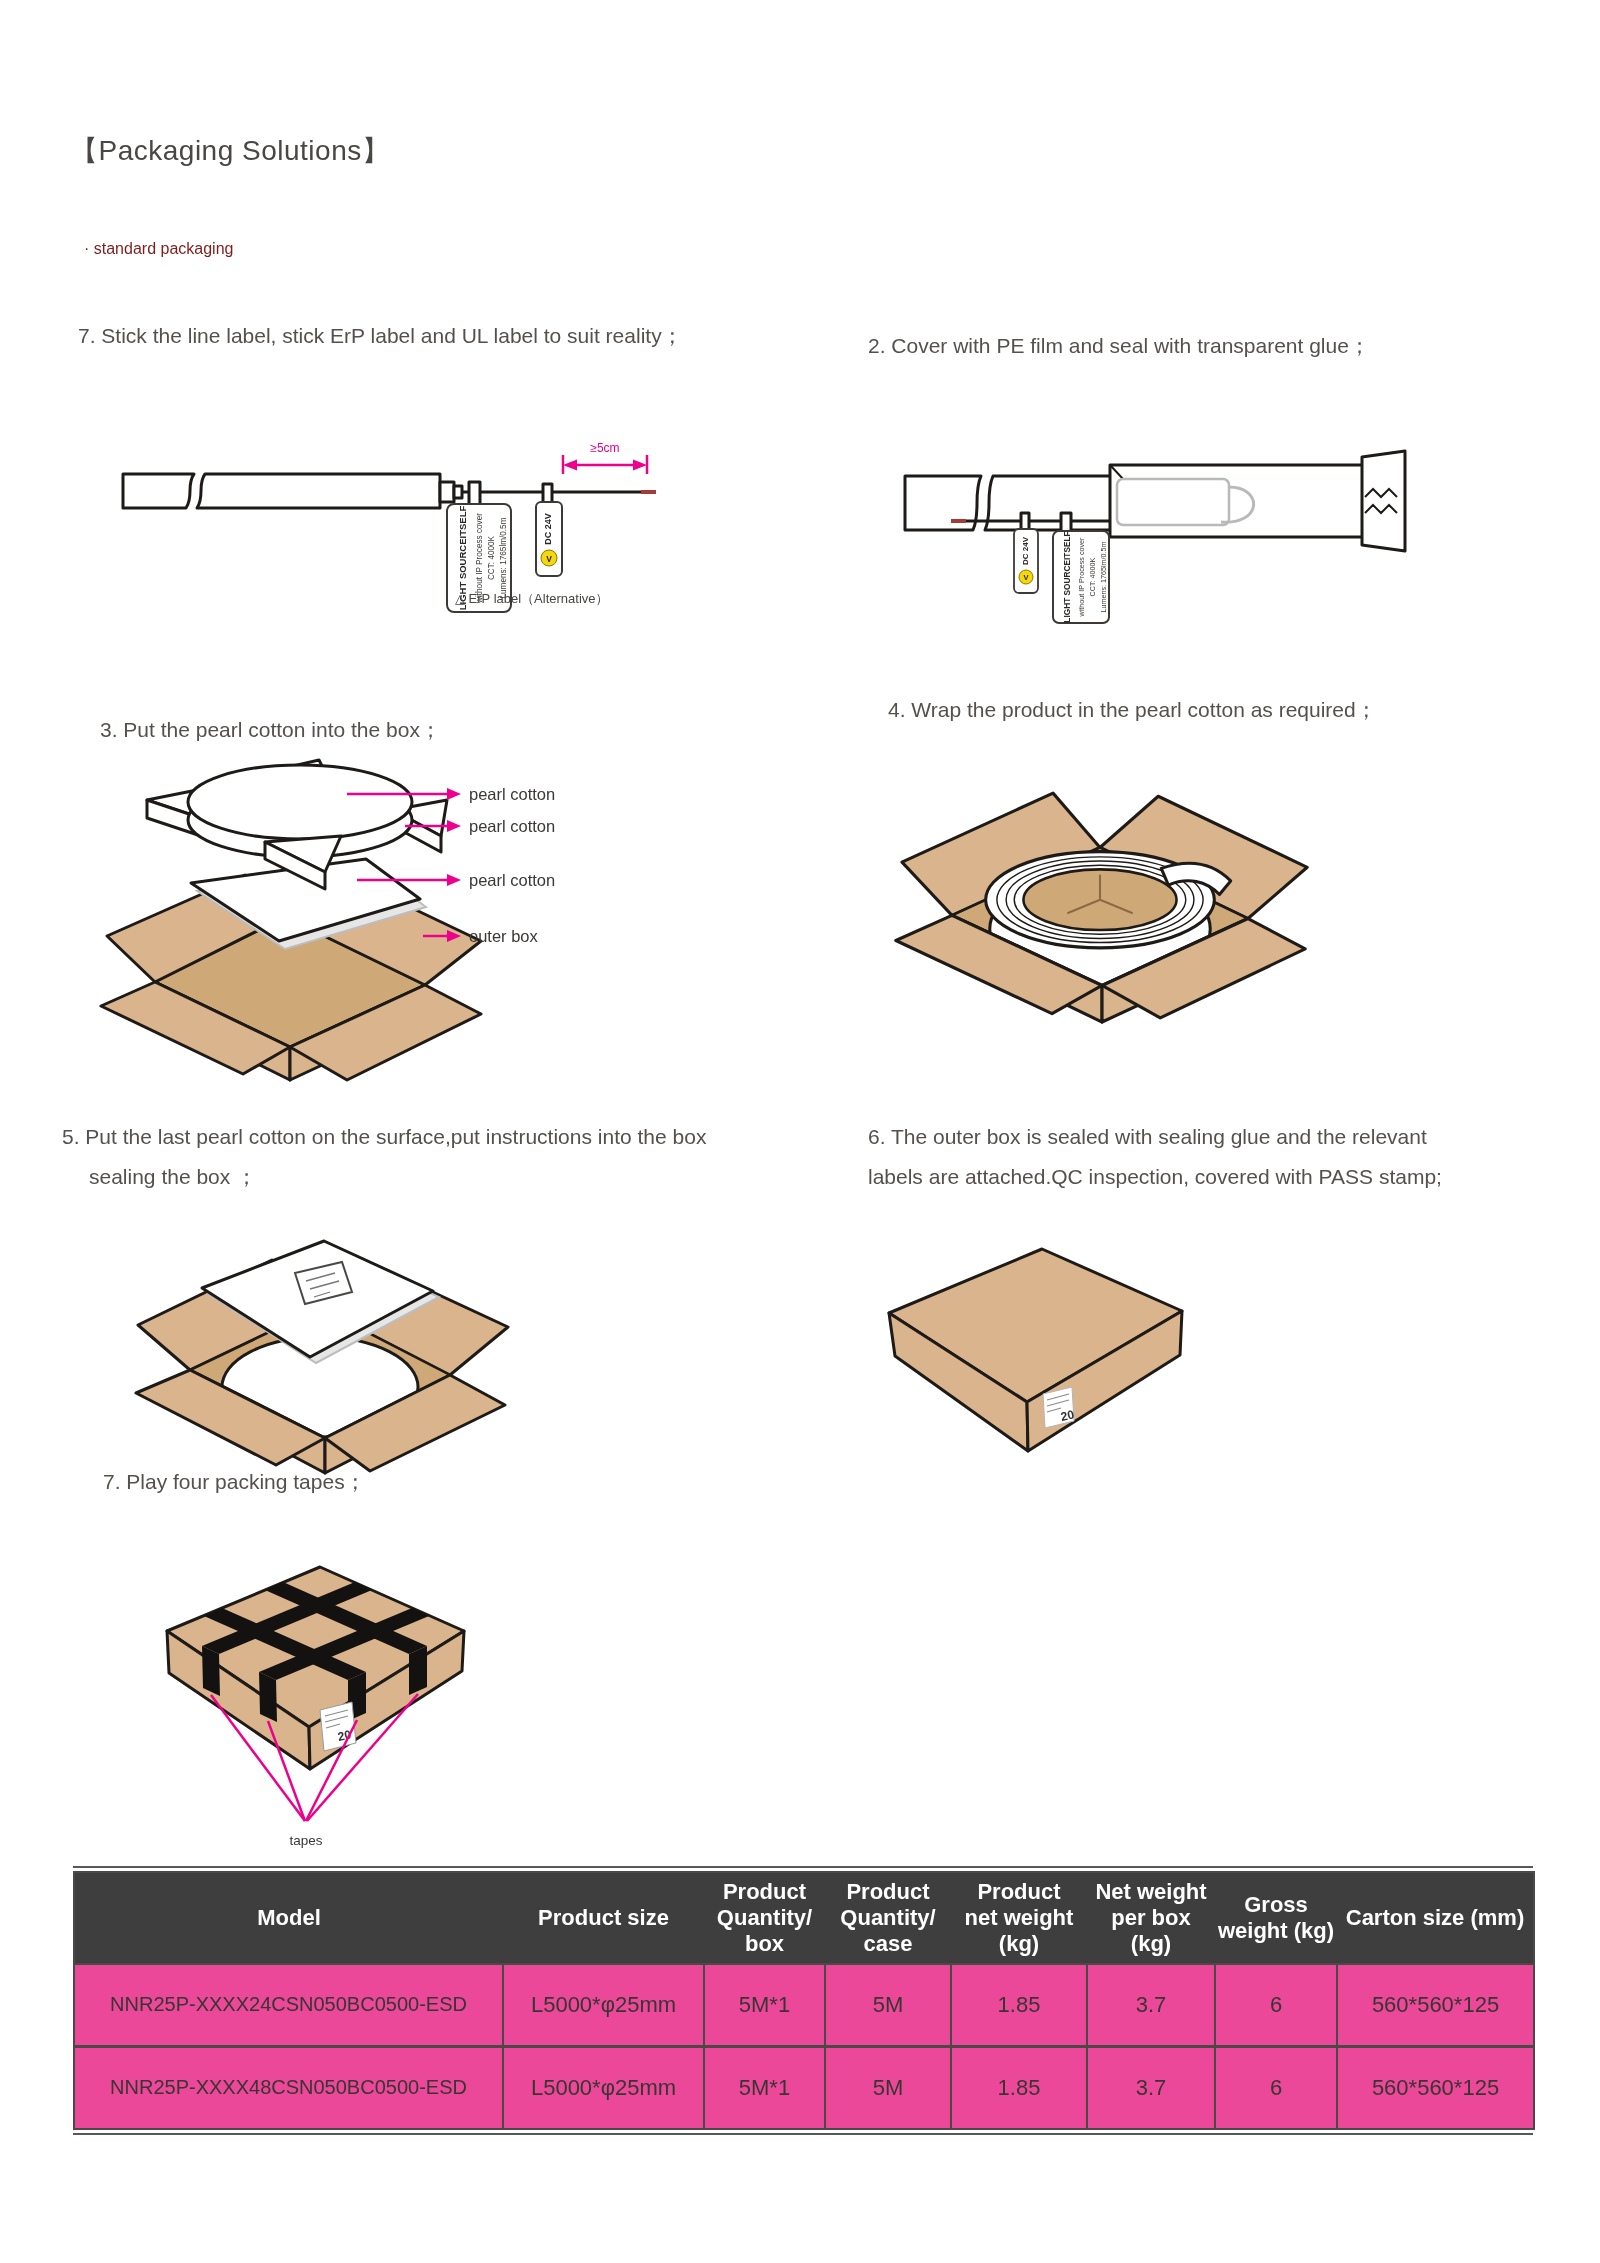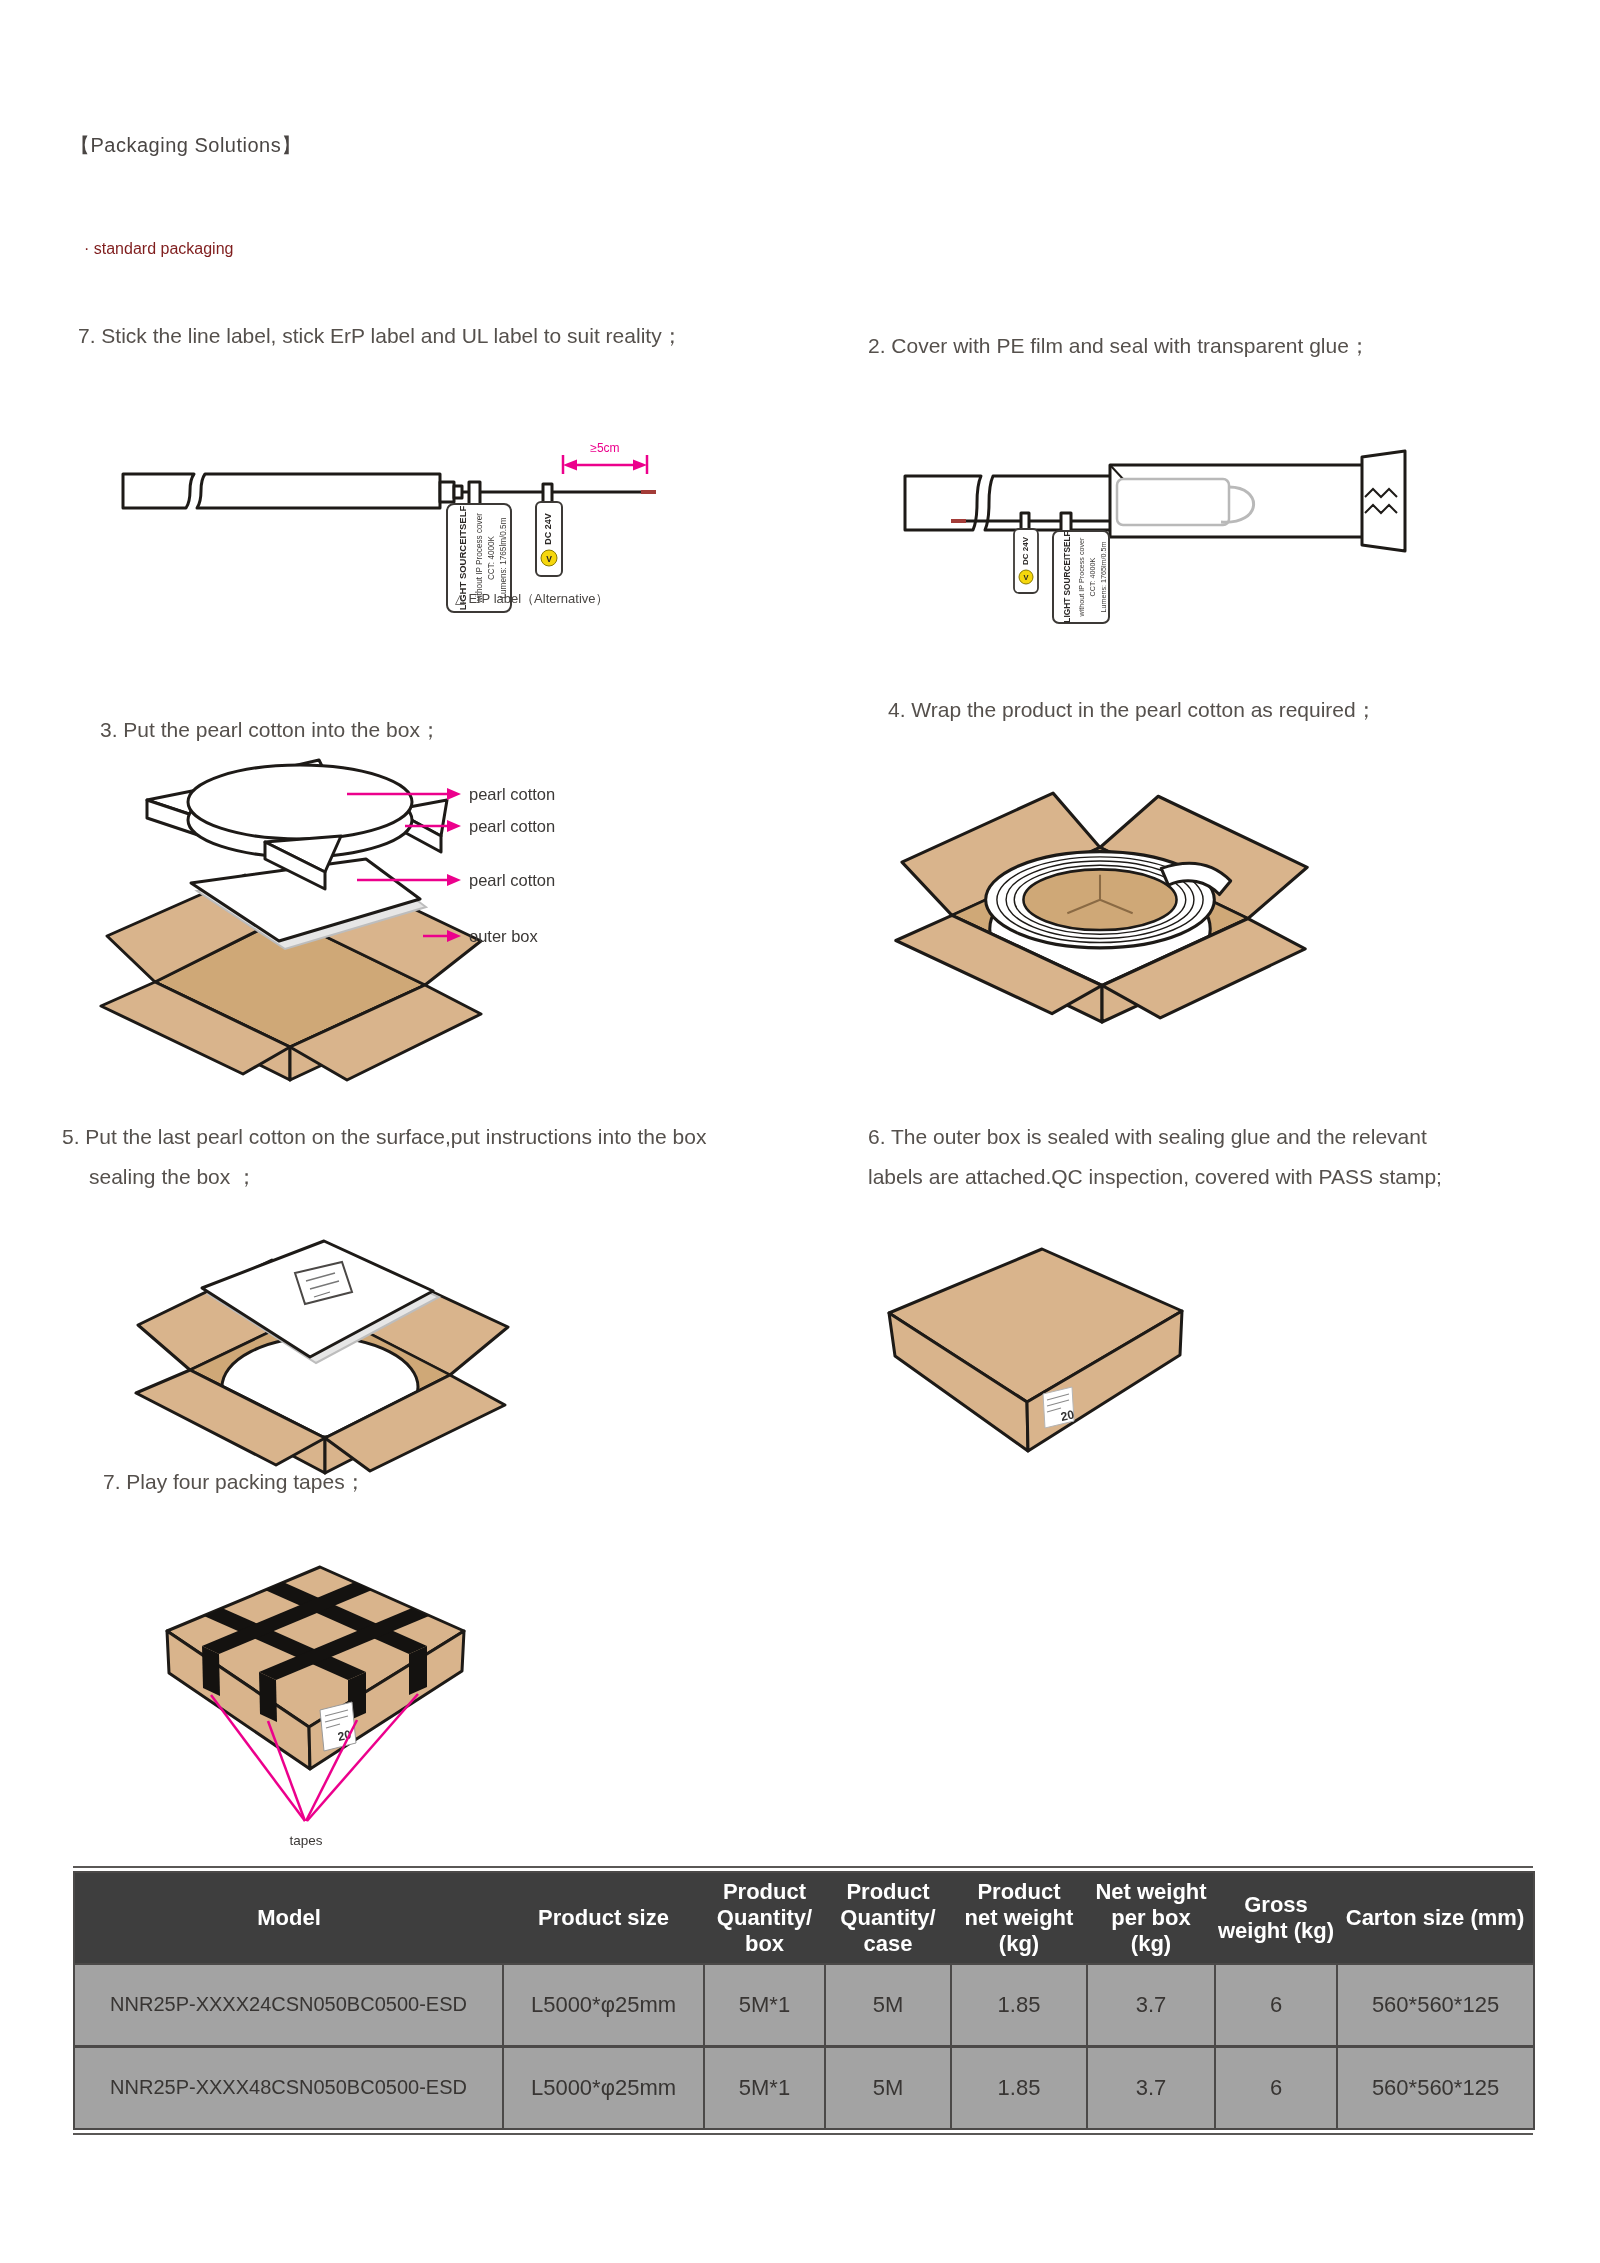--- a/index.html
+++ b/index.html
@@ -1,21 +1,21 @@
 <!DOCTYPE html>
 <html><head>
 <meta charset="utf-8">
 <style>
   html,body{margin:0;padding:0;}
   body{
     width:1600px;height:2263px;position:relative;background:#ffffff;
     font-family:"Liberation Sans","DejaVu Sans",sans-serif;overflow:hidden;
   }
   .abs{position:absolute;}
-  .page-title{left:70px;top:132px;font-size:20px;color:#4a4644;letter-spacing:.5px;}
+  .page-title{left:70px;top:132px;font-size:28px;color:#4a4644;letter-spacing:.5px;}
   .page-subtitle{left:84px;top:240px;font-size:16px;color:#7f1d1d;}
   .step{font-size:21px;color:#55504c;line-height:40px;white-space:nowrap;}
   .step .cont{display:block;}
   svg{display:block;}
   svg text{font-family:"Liberation Sans","DejaVu Sans",sans-serif;}
   .wh{fill:#ffffff;stroke:#1d1a17;stroke-width:3;stroke-linejoin:round;}
   .cb{fill:#d9b48c;stroke:#1d1a17;stroke-width:3;stroke-linejoin:round;}
   .in{fill:#cfa877;stroke:#1d1a17;stroke-width:2.5;stroke-linejoin:round;}
   .ln{stroke:#1d1a17;fill:none;}
   .gray{stroke:#b9b9b9;fill:#ffffff;}
@@ -25,21 +25,21 @@
   .tape{fill:#141210;stroke:none;}
   .table-outer{left:73px;top:1866px;width:1460px;border-top:2px solid #5a5856;border-bottom:2px solid #5a5856;padding:3px 0;}
   table.pack{border-collapse:collapse;width:1460px;table-layout:fixed;border:2px solid #4b4948;}
   table.pack th{
     background:#3e3e3e;color:#ffffff;font-size:22px;font-weight:bold;
     white-space:pre-line;line-height:1.18;vertical-align:middle;text-align:center;
     padding:6px 2px;border:0;height:76px;
   }
   table.pack td{
     border:2px solid #4b4948;font-size:22px;color:#383533;text-align:center;
-    vertical-align:middle;height:80px;padding:0 3px;background:#a3a3a3;
+    vertical-align:middle;height:80px;padding:0 3px;background:#ec4899;
   }
   table.pack td.model{font-size:20px;}
   table.pack tbody tr.r1 td{border-bottom:3px solid #4b4948;}
 </style>
 </head>
 <body>
 
 <div class="abs page-title">【Packaging Solutions】</div>
 <div class="abs page-subtitle">· standard packaging</div>
 

